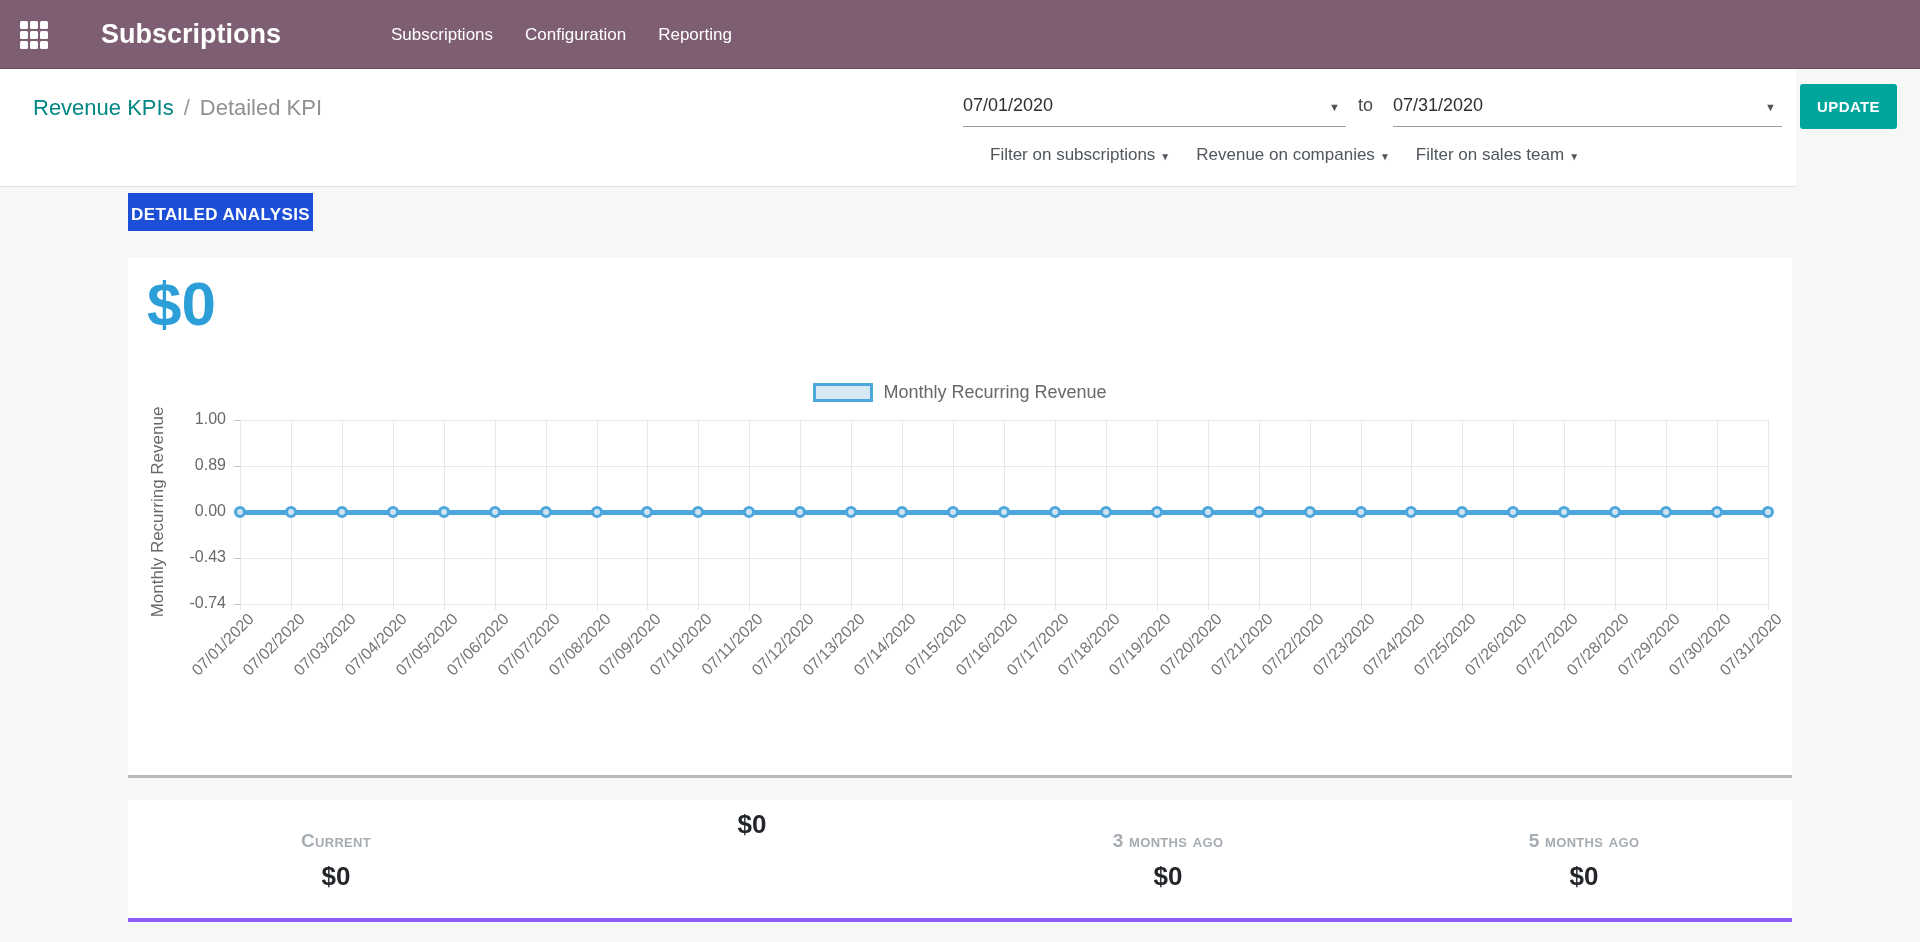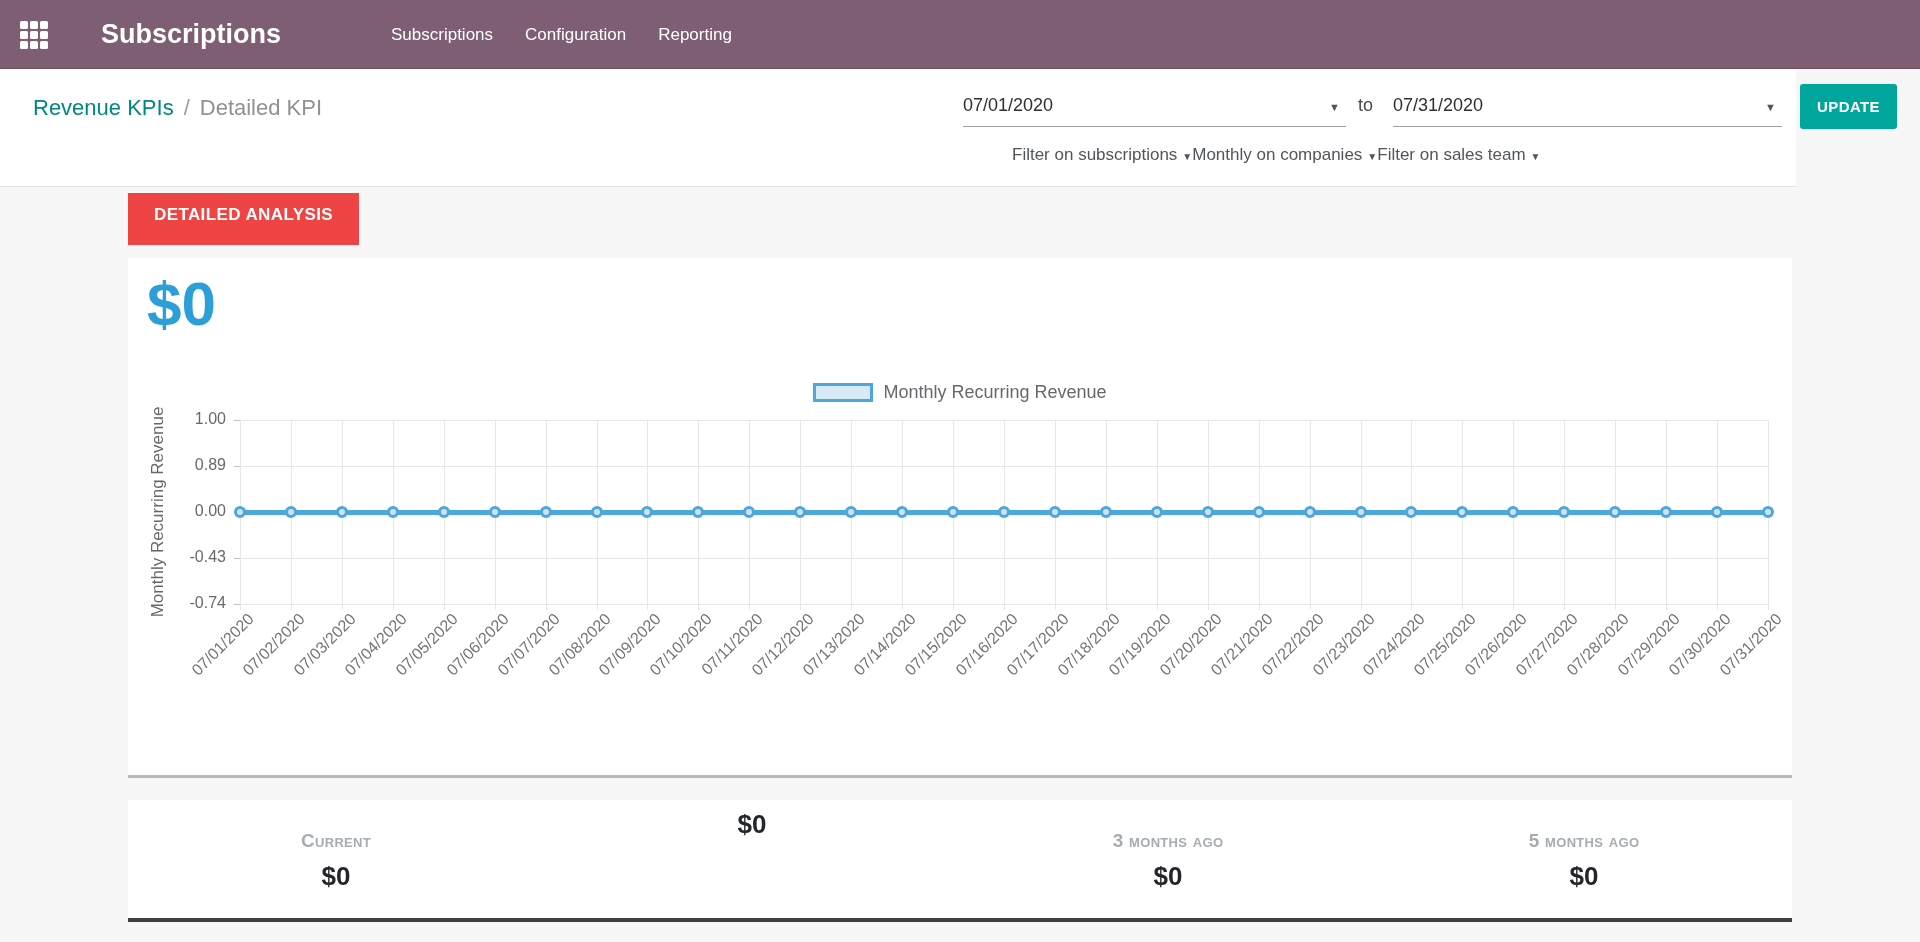--- a/index.html
+++ b/index.html
@@ -27,28 +27,28 @@
   .bc-sep { margin:0 10px; color:#9a9a9a; }
   .date-input { position:absolute; top:18px; height:40px; border-bottom:1px solid #9e9e9e;
                 font-size:18px; color:#303030; line-height:36px; cursor:text; }
   .date-input .dcaret { position:absolute; right:6px; top:2px; font-size:11px; color:#555; cursor:pointer; }
   #date-from { left:963px; width:383px; }
   #date-to   { left:1393px; width:389px; }
   .to-label { position:absolute; left:1358px; top:26px; font-size:18px; color:#4a4a4a; }
   .update-btn { position:absolute; left:1800px; top:15px; width:97px; height:45px; background:#00a59c;
                 color:#fff; font-weight:700; font-size:15px; letter-spacing:.4px; border:none;
                 border-radius:3px; cursor:pointer; font-family:inherit; }
-  .filters { position:absolute; left:1012px; top:76px; display:flex; }
+  .filters { position:absolute; left:990px; top:76px; display:flex; gap:26px; }
   .filter-item { font-size:17px; color:#50565c; cursor:pointer; white-space:nowrap; }
   .filter-item .fcaret { font-size:10px; color:#50565c; margin-left:5px; }
 
   
   .content { position:absolute; left:0; top:187px; width:1920px; height:755px; background:#f7f7f7; }
-  .analysis-badge { position:absolute; left:128px; top:6px; height:52px; line-height:44px;
-                    padding:0 26px; background:#ef4444; color:#fff; font-size:17px; font-weight:700;
+  .analysis-badge { position:absolute; left:128px; top:6px; height:38px; line-height:44px;
+                    padding:0 3px; background:#1d4ed8; color:#fff; font-size:17px; font-weight:700;
                     letter-spacing:.4px; }
   .chart-card { position:absolute; left:128px; top:71px; width:1664px; height:520px;
                 background:#fff; border-bottom:3px solid #b9b9b9; }
   .headline { position:absolute; left:19px; top:10px; font-size:62px; font-weight:700; color:#2d9fd8; }
   .legend { position:absolute; left:0; top:124px; width:1664px; display:flex;
             justify-content:center; align-items:center; gap:10px; }
   .legend-box { width:60px; height:19px; background:#d8e9f6; border:3px solid #4da7dc; }
   .legend-label { font-size:18px; color:#66696c; }
   .plot { position:absolute; left:0; top:0; width:1664px; height:520px; }
   .hgrid { position:absolute; height:1px; background:#e7e7e7; }
@@ -57,21 +57,21 @@
   .ytick { position:absolute; font-size:16px; color:#66696c; text-align:right; width:70px; }
   .xtick { position:absolute; font-size:16px; color:#737373; white-space:nowrap;
            transform-origin:100% 0; transform:translateX(-100%) rotate(-45deg); }
   .zero-line { position:absolute; height:5px; border-radius:3px; background:#4da7dc; }
   .marker { position:absolute; width:12px; height:12px; border-radius:50%;
             border:3px solid #4da7dc; background:#cfe3f2; }
   .ylabel { position:absolute; font-size:17px; color:#65686b; white-space:nowrap;
             transform:translate(-50%,-50%) rotate(-90deg); }
 
   .summary-card { position:absolute; left:128px; top:613px; width:1664px; height:122px;
-                  background:#fff; border-bottom:4px solid #404040; display:flex; }
+                  background:#fff; border-bottom:4px solid #8b5cf6; display:flex; }
   .summary-col { flex:1; text-align:center; }
   .summary-head { margin-top:30px; font-size:19px; font-weight:700; font-variant:small-caps;
                   letter-spacing:.3px; color:#a6acb2; }
   .summary-val { margin-top:9px; font-size:26px; font-weight:700; color:#23272b; }
 </style>
 </head>
 <body>
 
 <div class="page">
 
@@ -124,21 +124,21 @@
       <span class="dcaret">▼</span>
     </div>
     <span class="to-label">to</span>
     <div class="date-input" id="date-to">
       <span>07/31/2020</span>
       <span class="dcaret">▼</span>
     </div>
     <button class="update-btn">UPDATE</button>
     <div class="filters" id="filters">
         <div class="filter-item"><span>Filter on subscriptions</span><span class="fcaret">▼</span></div>
-        <div class="filter-item"><span>Monthly on companies</span><span class="fcaret">▼</span></div>
+        <div class="filter-item"><span>Revenue on companies</span><span class="fcaret">▼</span></div>
         <div class="filter-item"><span>Filter on sales team</span><span class="fcaret">▼</span></div>
       </div>
   </section>
 
   <main class="content">
     <div class="analysis-badge">DETAILED ANALYSIS</div>
 
     <div class="chart-card">
       <div class="headline">$0</div>
       <div class="legend">

